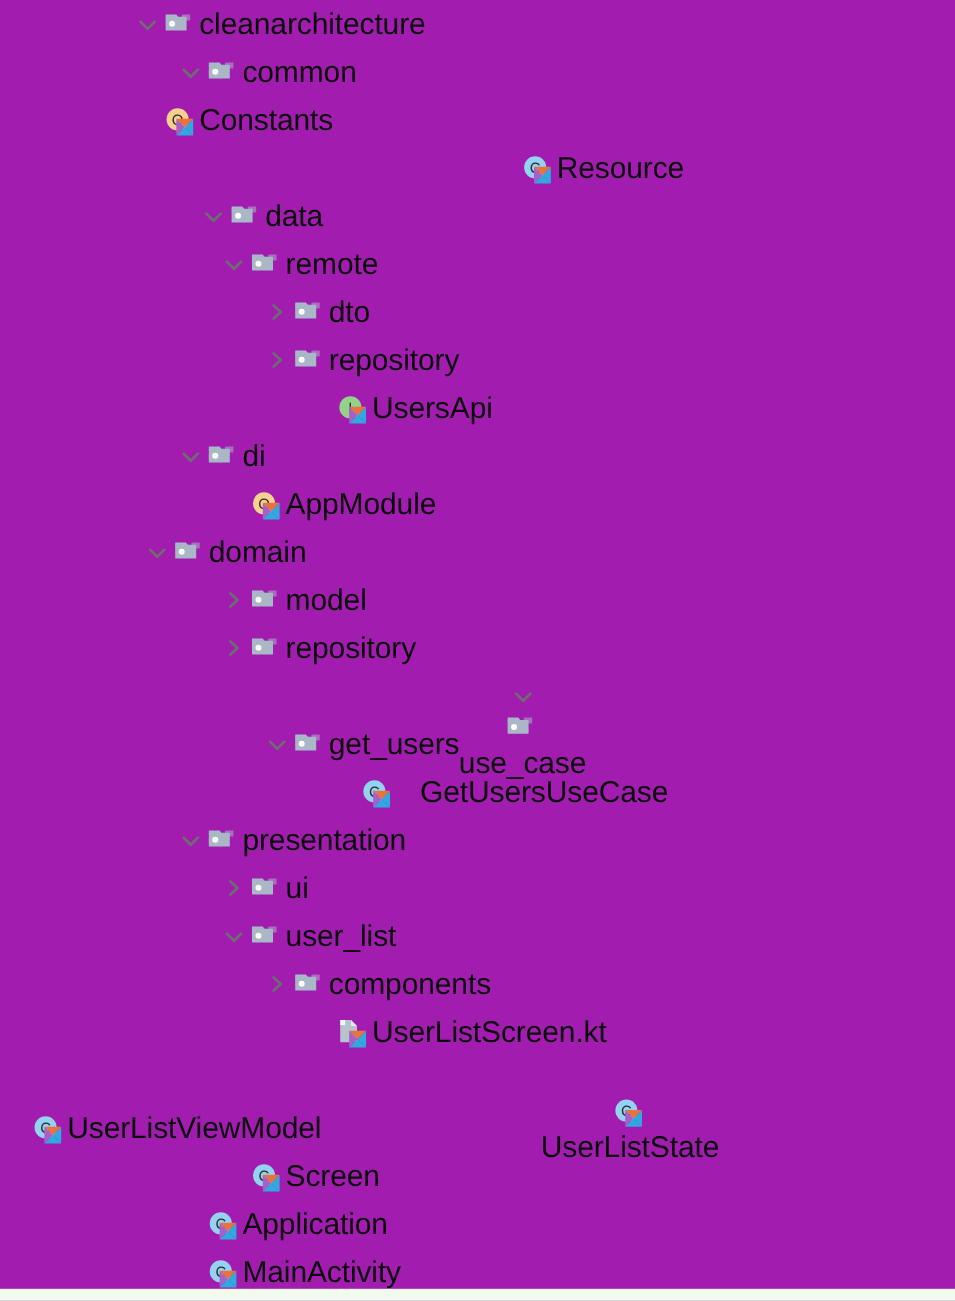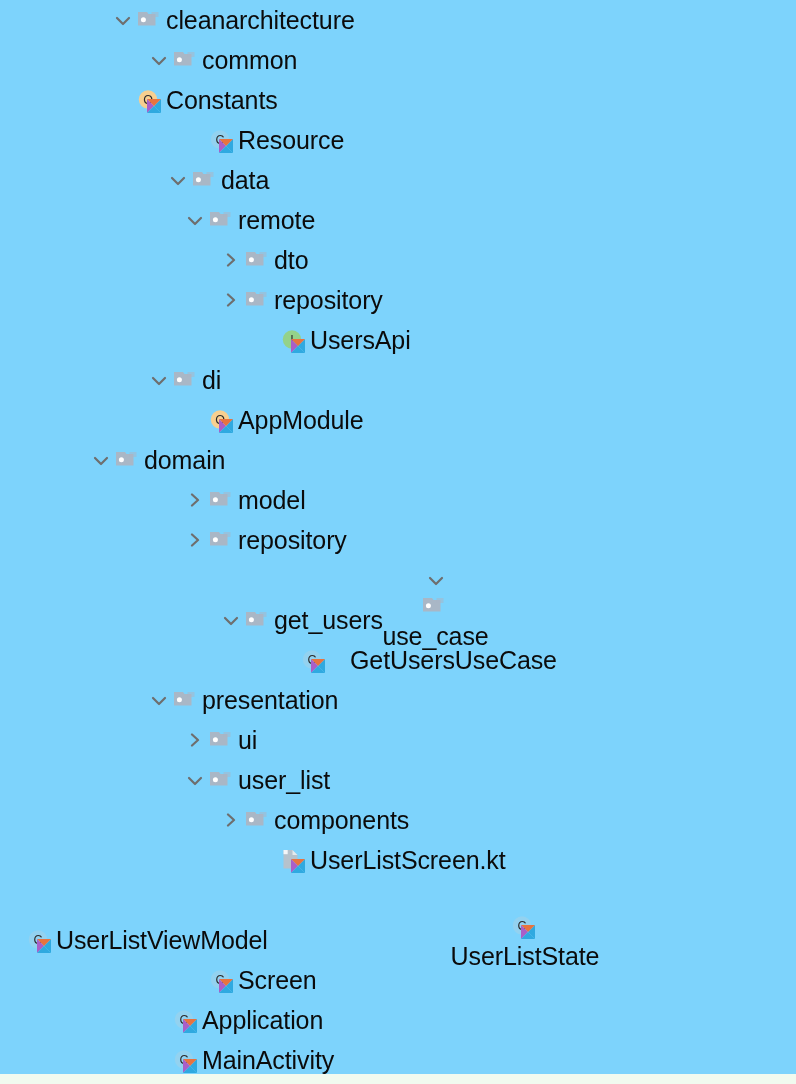--- a/index.html
+++ b/index.html
@@ -12,21 +12,21 @@
     height: 1084px;
     overflow: hidden;
     font-family: "Liberation Sans", sans-serif;
     -webkit-font-smoothing: antialiased;
   }
 
   #tree {
     position: relative;
     width: 796px;
     height: 1084px;
-    background: #7dd3fc;
+    background: #a21caf;
   }
 
   .row {
     position: relative;
     height: 40px;
     display: flex;
     align-items: center;
     white-space: nowrap;
   }
 
@@ -109,21 +109,21 @@
           <g transform="translate(10,10) scale(0.875)">
             <path d="M16 0 L8 8 L16 16 Z" fill="#2fa9e0"></path>
             <path d="M0 0 L16 0 L8 8 Z" fill="#e8733f"></path>
             <path d="M0 0 L8 8 L0 16 Z" fill="#a95fc8"></path>
             <path d="M0 16 L8 8 L16 16 Z" fill="#2fa9e0"></path>
           </g>
         </svg>
       </span>
       <span class="label">Constants</span>
     </div>
-    <div class="row" style="padding-left: 182px;">
+    <div class="row" style="padding-left: 182px; justify-content: center;">
       <span class="twisty"></span>
       <span class="icon">
         <svg xmlns="http://www.w3.org/2000/svg" width="26" height="26" viewBox="0 0 26 26">
           <circle cx="11" cy="10.5" r="9.2" fill="#93d2f0"></circle>
           <text x="11" y="15" text-anchor="middle" font-family="Liberation Sans, sans-serif" font-size="12.5" font-weight="400" fill="#2b2b2b">C</text>
           <g transform="translate(10,10) scale(0.875)">
             <path d="M16 0 L8 8 L16 16 Z" fill="#2fa9e0"></path>
             <path d="M0 0 L16 0 L8 8 Z" fill="#e8733f"></path>
             <path d="M0 0 L8 8 L0 16 Z" fill="#a95fc8"></path>
             <path d="M0 16 L8 8 L16 16 Z" fill="#2fa9e0"></path>
@@ -237,21 +237,21 @@
           <g transform="translate(10,10) scale(0.875)">
             <path d="M16 0 L8 8 L16 16 Z" fill="#2fa9e0"></path>
             <path d="M0 0 L16 0 L8 8 Z" fill="#e8733f"></path>
             <path d="M0 0 L8 8 L0 16 Z" fill="#a95fc8"></path>
             <path d="M0 16 L8 8 L16 16 Z" fill="#2fa9e0"></path>
           </g>
         </svg>
       </span>
       <span class="label">AppModule</span>
     </div>
-    <div class="row" style="padding-left: 88px;">
+    <div class="row" style="padding-left: 118px;">
       <span class="twisty">
         <svg xmlns="http://www.w3.org/2000/svg" width="18" height="14" viewBox="0 0 18 14">
           <path d="M3 5 L9 11 L15 5" fill="none" stroke="#6e6e6e" stroke-width="2.2" stroke-linecap="round" stroke-linejoin="round"></path>
         </svg>
       </span>
       <span class="icon">
         <svg xmlns="http://www.w3.org/2000/svg" width="26" height="22" viewBox="0 0 26 22">
           <path d="M1 3 h9 l2.2 3 H1 Z" fill="#a9b7c6"></path>
           <rect x="1" y="5" width="17.5" height="11.5" rx="0.6" fill="#a9b7c6"></rect>
           <rect x="14.5" y="3" width="7" height="5" rx="0.6" fill="#a9b7c6" opacity="0.55"></rect>

